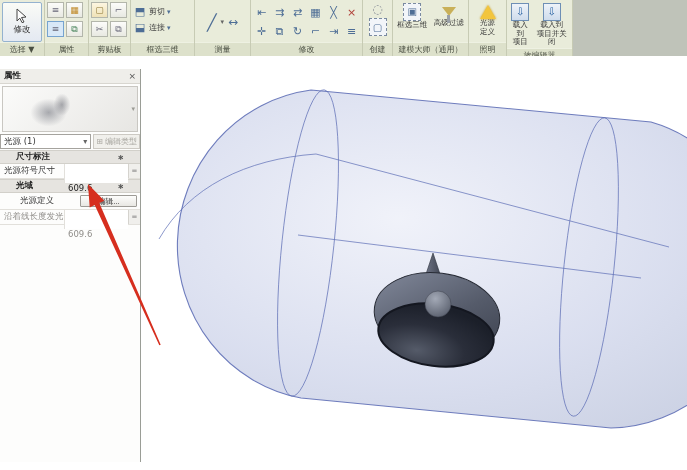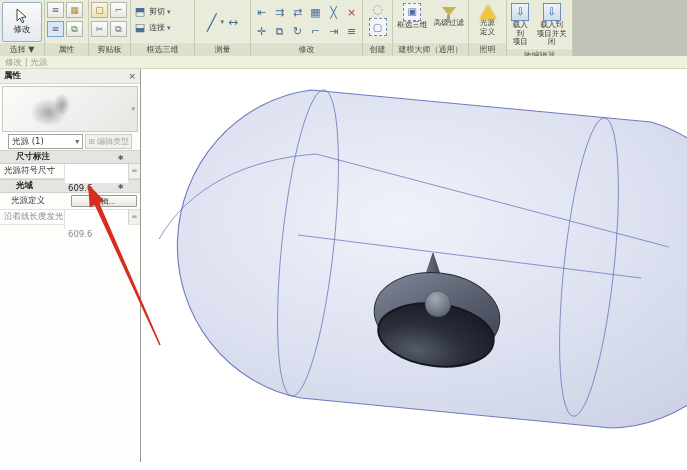--- a/index.html
+++ b/index.html
@@ -47,37 +47,37 @@
   .palette{position:absolute;left:0;top:69px;width:141px;height:393px;background:#fdfdfc;
            border-right:1px solid #9a9d96;box-sizing:border-box;font-size:8.5px;color:#333;}
   .pal-header{height:14px;background:#efeeea;border-bottom:1px solid #d8d6d0;display:flex;align-items:center;
               padding:0 4px;font-weight:bold;color:#222;}
   .pal-header .x{margin-left:auto;color:#555;font-size:9px;cursor:pointer;font-weight:normal;}
   .preview{margin:2px;height:44px;border:1px solid #c9c7c2;background:
              radial-gradient(ellipse 26px 20px at 34% 58%, rgba(105,108,118,.55), rgba(105,108,118,0) 70%),
              radial-gradient(ellipse 12px 16px at 44% 40%, rgba(90,92,102,.5), rgba(90,92,102,0) 70%),
              linear-gradient(135deg,#fbfbfa,#e7e6e3);position:relative;}
   .preview .pv-caret{position:absolute;right:2px;top:18px;color:#9a9archive8;color:#9a9a94;font-size:7px;}
-  .typerow{display:flex;align-items:center;gap:2px;margin:1px 8px;}
+  .typerow{display:flex;align-items:center;gap:2px;margin:1px 0;}
   .combo{flex:1;height:13px;background:#fff;border:1px solid #a5a39e;display:flex;align-items:center;
          padding:0 3px;cursor:pointer;}
   .combo .caret{margin-left:auto;color:#666;font-size:8px;}
   .edittype{height:13px;border:1px solid #ccc9c3;background:#f1f0ec;color:#a9a7a1;display:flex;
             align-items:center;gap:2px;padding:0 2px;font-size:8px;cursor:pointer;}
   .sectionrow{height:12px;background:#e6e4e0;border-top:1px solid #d2d0ca;border-bottom:1px solid #d2d0ca;
               display:flex;align-items:center;padding:0 16px;font-weight:bold;color:#222;}
   .sectionrow .pin{margin-left:auto;color:#555;font-size:8px;}
   .fieldrow{height:14px;display:flex;align-items:stretch;border-bottom:1px solid #e2e0db;}
   .fieldrow .lbl{width:60px;padding:1px 0 13px 4px;color:#333;white-space:nowrap;overflow:hidden;}
   .fieldrow .val{flex:1;background:#fff;border-left:1px solid #e2e0db;padding:19px 0 0 3px;color:#222;}
   .fieldrow .fx{width:11px;border-left:1px solid #d5d3ce;background:#f0efec;color:#777;font-size:7px;
                 display:flex;align-items:center;justify-content:center;cursor:pointer;}
   .fieldrow.dim .lbl,.fieldrow.dim .val{color:#8f8d89;}
   .btnrow{height:16px;display:flex;align-items:center;border-bottom:1px solid #e2e0db;}
-  .btnrow .lbl{width:60px;padding-left:11px;white-space:nowrap;}
+  .btnrow .lbl{width:60px;padding-left:20px;white-space:nowrap;}
   .editbtn{flex:1;margin:1px 3px 1px 0;height:12px;background:linear-gradient(#fdfdfc,#e8e7e3);
            border:1px solid #9d9b96;border-radius:1px;font-size:8px;color:#333;display:flex;
            align-items:center;justify-content:center;cursor:pointer;}
 
   
   .viewport{position:absolute;left:141px;top:69px;width:546px;height:393px;background:#fff;overflow:hidden;}
   .bottom-strip{position:absolute;left:0;top:462px;width:687px;height:8px;background:#fff;}
 
   .arrow-overlay{position:absolute;left:0;top:0;width:687px;height:470px;pointer-events:none;z-index:50;}
 </style>
@@ -220,23 +220,20 @@
           <span>载入到</span>
           <span>项目并关闭</span>
         </div>
       </div>
       <div class="plabel">族编辑器</div>
     </div>
 
     <div class="ribbon-rest"></div>
   </div>
 
-  <div class="options-bar">
-    <span>修改 | 光源</span>
-  </div>
 
   <div class="palette">
     <div class="pal-header">
       <span>属性</span>
       <span class="x">×</span>
     </div>
     <div class="preview">
       <span class="pv-caret">▾</span>
     </div>
     <div class="typerow">

